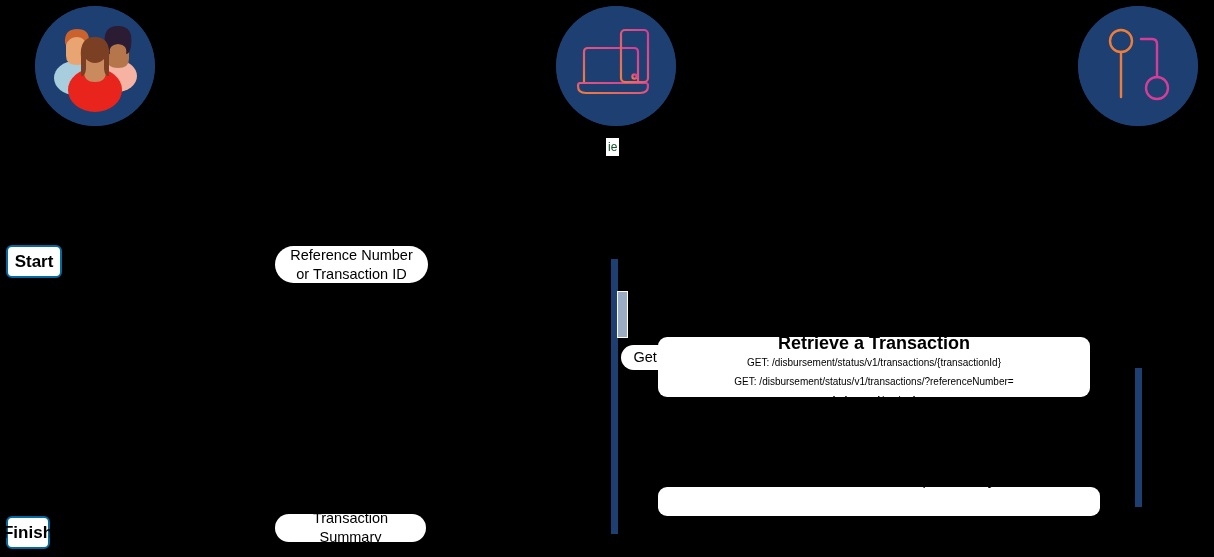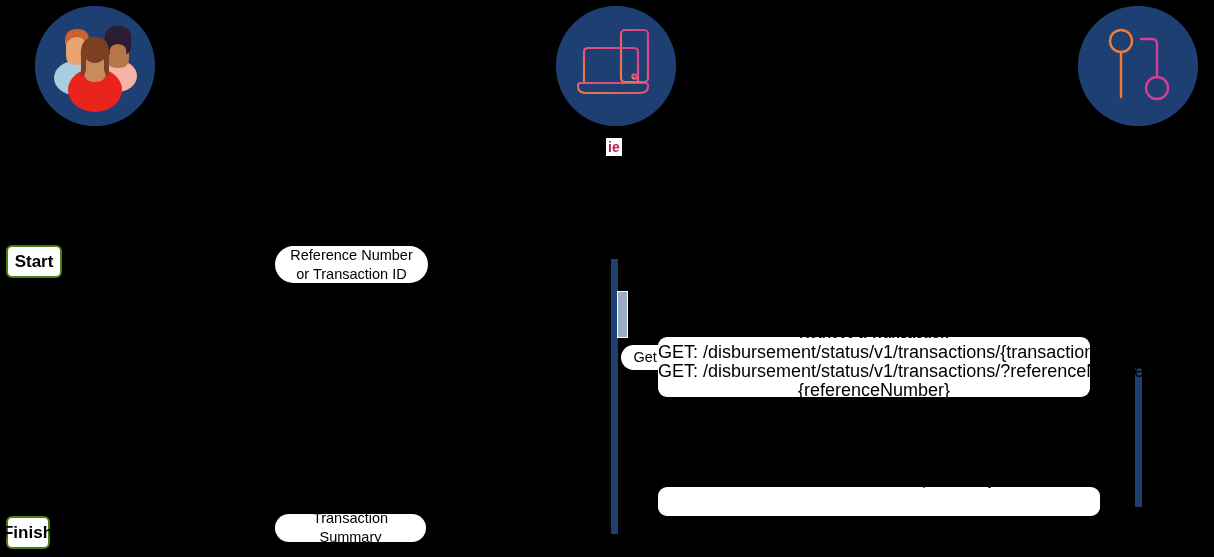--- a/index.html
+++ b/index.html
@@ -27,34 +27,34 @@
   }
   .actor-users  { left: 35px;   top: 6px;  }
   .actor-device { left: 556px;  top: 6px;  }
   .actor-api    { left: 1078px; top: 6px;  }
 
   .actor svg { display: block; width: 120px; height: 120px; }
 
   .actor-label {
     position: absolute;
     background: #ffffff;
-    color: #be185d;
-    font-weight: bold;
-    font-size: 14px;
+    color: #14532d;
+    font-weight: normal;
+    font-size: 12px;
     line-height: 18px;
     padding: 0 2px;
     white-space: nowrap;
   }
   .label-device { left: 606px; top: 138px; }
 
   
   .terminator {
     position: absolute;
     background: #ffffff;
-    border: 2px solid #4d7c0f;
+    border: 2px solid #0369a1;
     border-radius: 6px;
     color: #000000;
     font-weight: bold;
     font-size: 17px;
     display: flex;
     align-items: center;
     justify-content: center;
     box-sizing: border-box;
   }
   .term-start  { left: 6px; top: 245px; width: 56px;  height: 33px; }
@@ -109,25 +109,26 @@
     width: 100%;
     text-align: center;
     white-space: nowrap;
   }
 
   .box-retrieve { left: 658px; top: 337px; width: 432px; height: 60px; }
   .box-retrieve .inner { top: -13px; }
 
   .box-retrieve .title {
     font-weight: bold;
-    font-size: 14px;
-    line-height: 19px;
+    font-size: 18px;
+    line-height: 19px;
+    margin-top: 10px;
   }
   .box-retrieve .line {
-    font-size: 18px;
+    font-size: 10px;
     line-height: 19px;
   }
 
   .box-summary { left: 658px; top: 487px; width: 442px; height: 29px; font-style: italic; }
   .box-summary .inner { top: -16px; }
   .box-summary .line {
     font-size: 14.5px;
     line-height: 19px;
   }
 </style>

